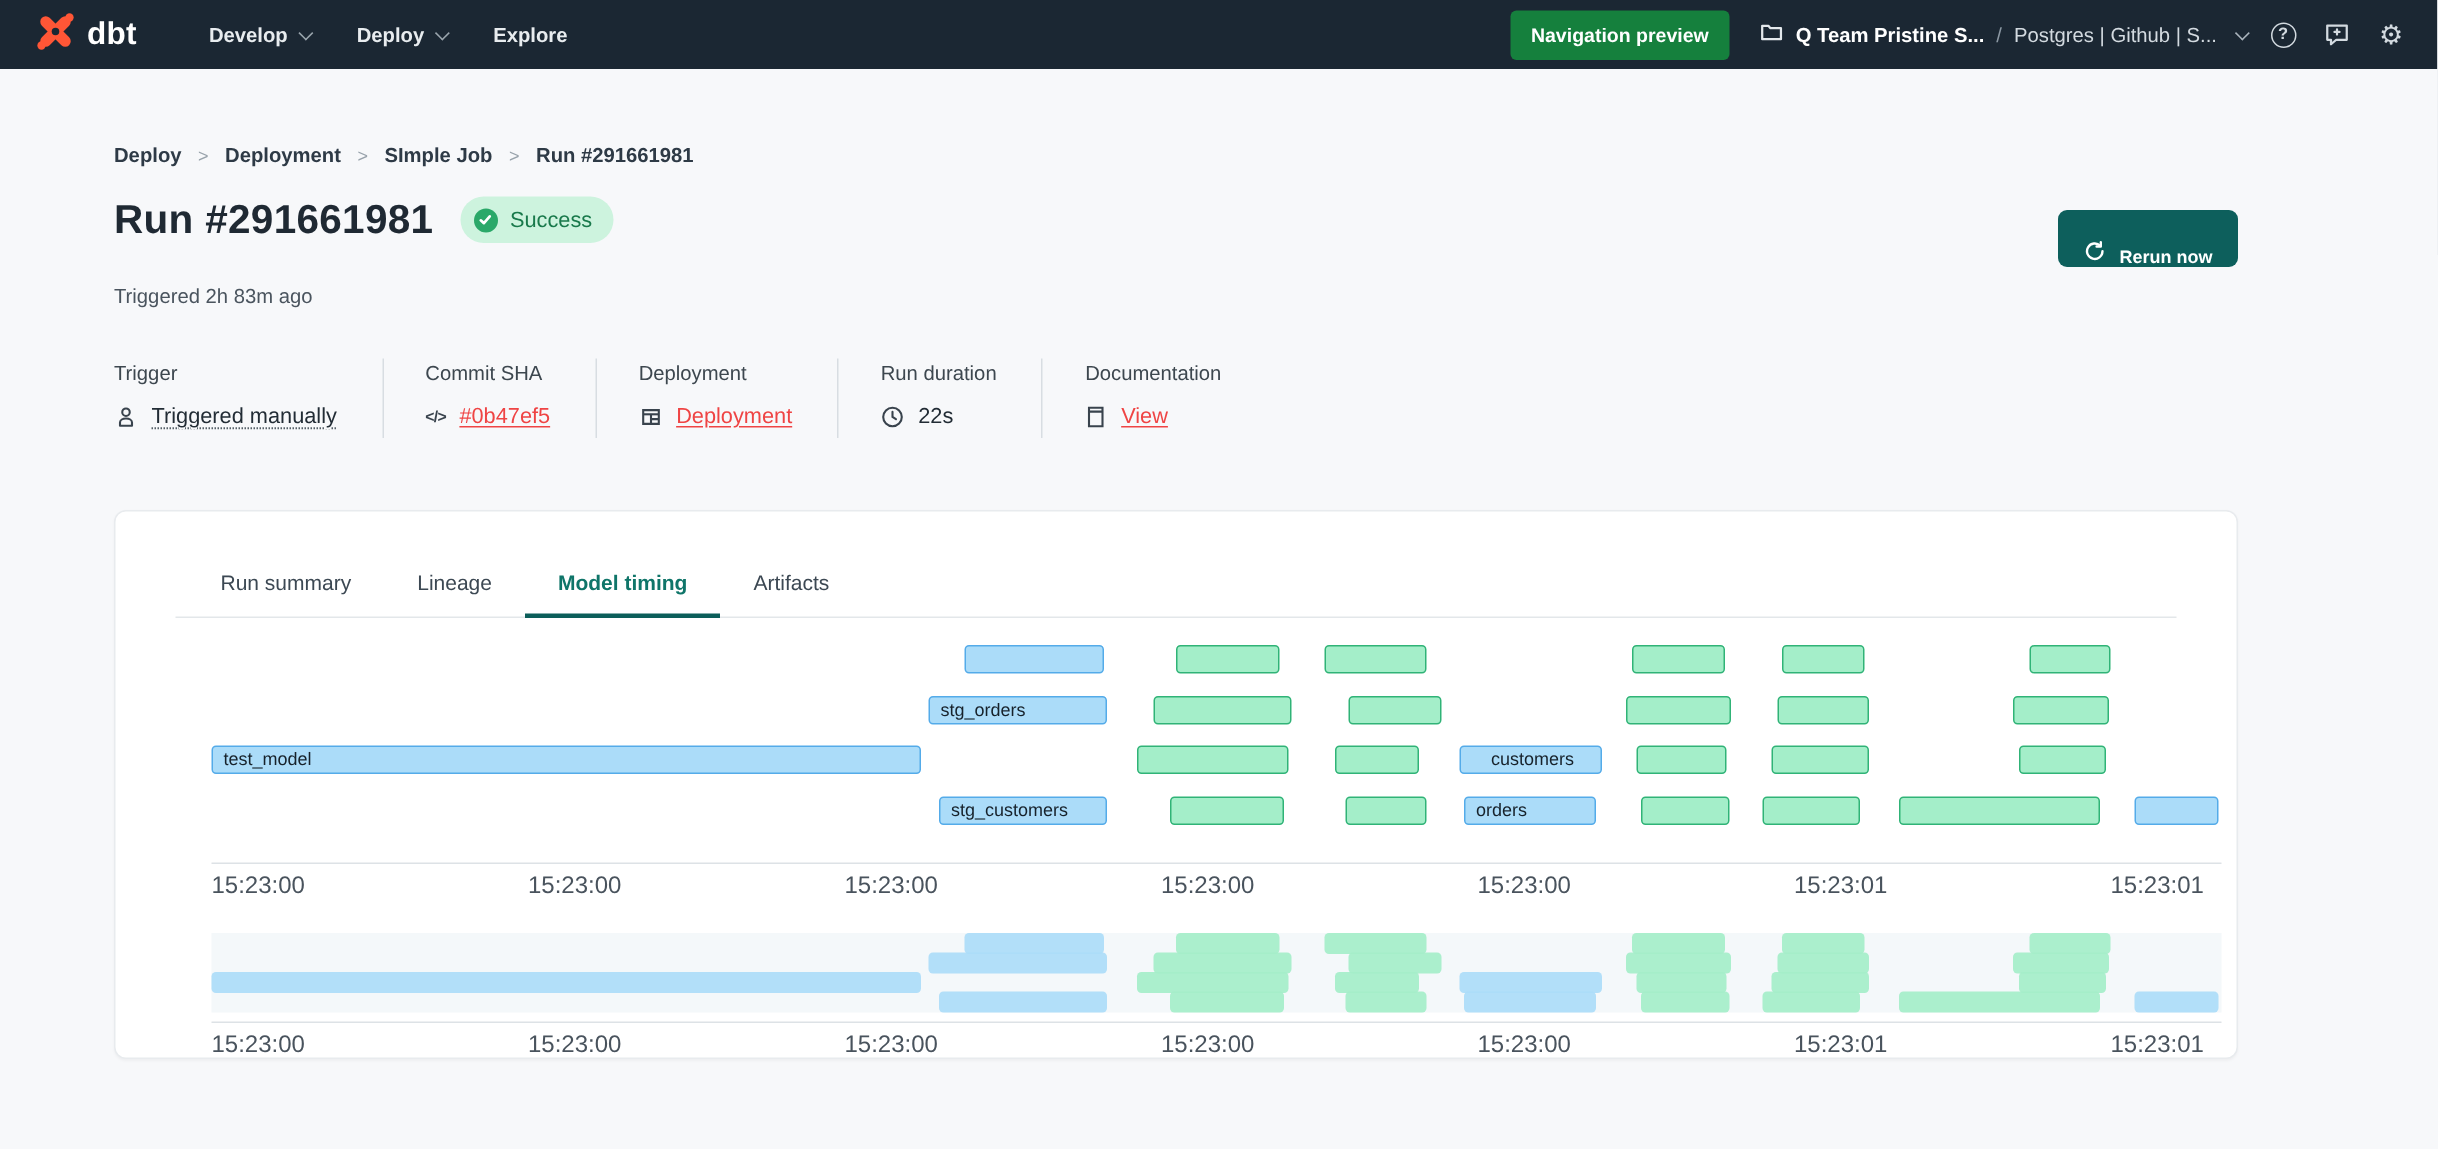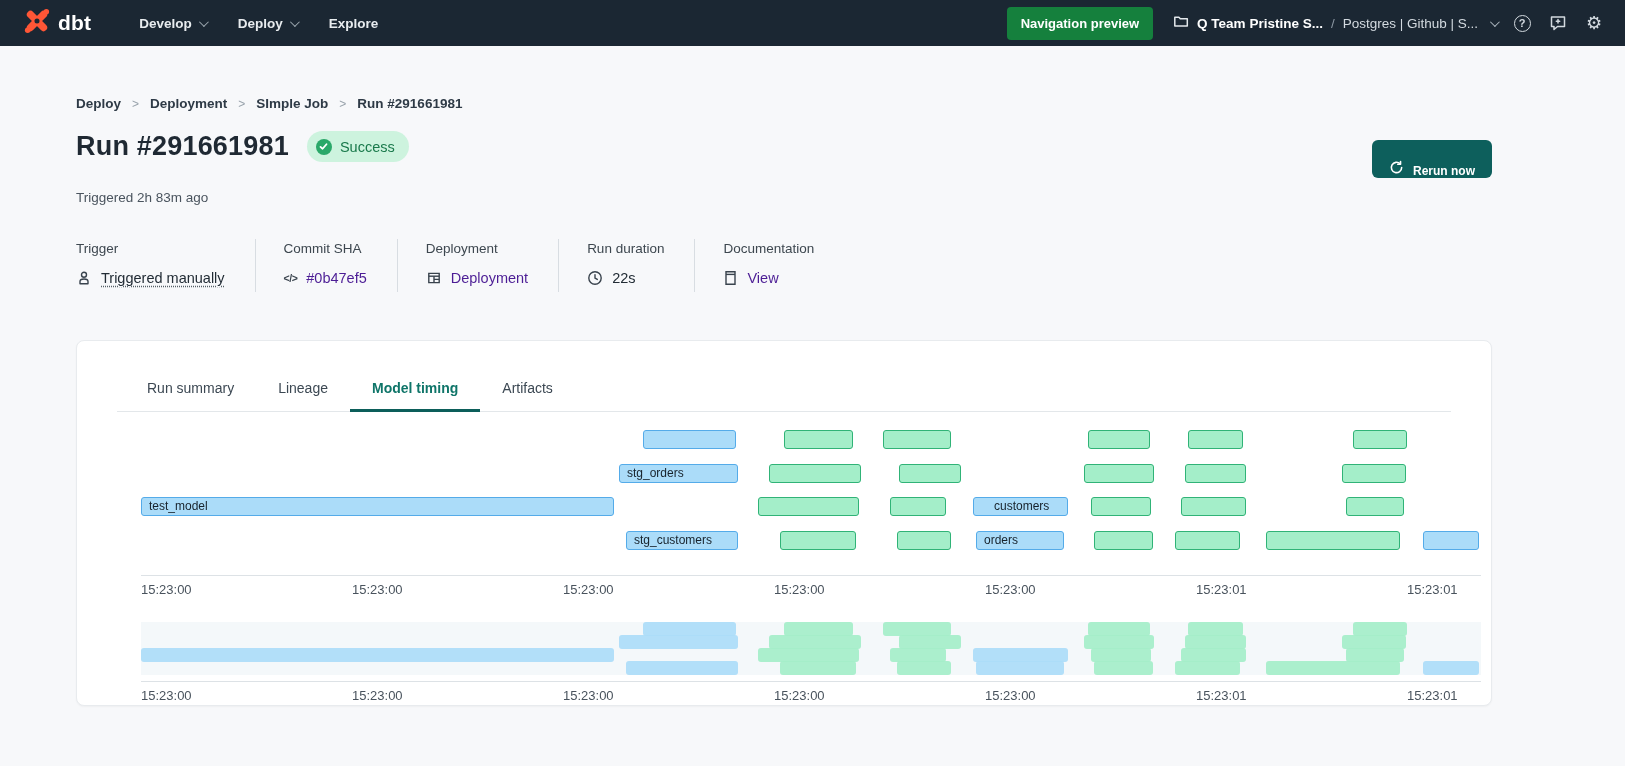--- a/index.html
+++ b/index.html
@@ -40,38 +40,38 @@
   .triggered { margin-top:12px; font-size:13.5px; color:#4a545e; }
 
   
   .meta-row { display:flex; margin-top:34px; }
   .meta-item { padding:2px 30px 6px 28px; border-left:1px solid #d8dde2; }
   .meta-item:first-child { padding-left:0; border-left:none; }
   .meta-label { font-size:13.5px; color:#3d474f; }
   .meta-value { display:flex; align-items:center; gap:9px; margin-top:14px; font-size:14.5px; color:#222c35; }
   .meta-value .mi { display:flex; align-items:center; color:#39434d; }
   .mv-dotted { text-decoration:underline dotted #566068; text-underline-offset:3px; cursor:default; }
-  .mv-link { color:#4c1d95; text-underline-offset:2px; cursor:pointer;text-align:right; }
+  .mv-link { color:#ef4444; text-decoration:underline; text-underline-offset:2px; cursor:pointer;text-align:right; }
   .code-glyph { font-size:10.5px; font-weight:700; color:#39434d; letter-spacing:-.5px; }
 
   
   .card { margin-top:48px; background:#fff; border:1px solid #e8ebee; border-radius:8px; box-shadow:0 1px 2px rgba(16,24,32,.04); height:366px; }
   .tabs-row { margin:26px 40px 0 40px; border-bottom:1px solid #e3e7ea; display:flex; padding-left:8px; }
   .tab { font-size:14px; color:#3c4853; padding:13px 22px 15px; cursor:pointer; position:relative; }
   .tab.active { color:#0f7569; font-weight:700; }
   .tab.active::after { content:""; position:absolute; left:0; right:0; bottom:-1px; height:3px; background:#0c5e5a; }
 
   
   .chart { position:relative; margin:18px 0 0 64px; width:1340px; height:282px; }
   .g-row { position:absolute; left:0; width:100%; height:20px; }
   .bar { position:absolute; top:0; height:19px; border-radius:3px; border:1.5px solid transparent; font-size:12px; line-height:16px; color:#17222b; padding-left:7px; white-space:nowrap; overflow:hidden; cursor:pointer; }
   .bar.blue { background:#abdcf9; border-color:#54abe9; }
   .bar.green { background:#a4eec9; border-color:#30b377; }
   .axis-line { position:absolute; left:0; width:1340px; height:1px; background:#dde2e6; }
-  .tick { position:absolute; font-size:13px; color:#49535d; white-space:nowrap; }
+  .tick { position:absolute; font-size:16px; color:#49535d; white-space:nowrap; }
   .minimap { position:absolute; left:0; width:1340px; height:53px; background:#f4f8fa; }
   .mm-row { position:absolute; left:0; width:100%; height:14px; }
   .mm-bar { position:absolute; top:0; height:14px; border-radius:3px; opacity:.92; cursor:pointer; }
   .mm-bar.blue { background:#abdcf9; }
   .mm-bar.green { background:#a4eec9; }
 </style>
 </head>
 <body>
 
 <div class="stage">

